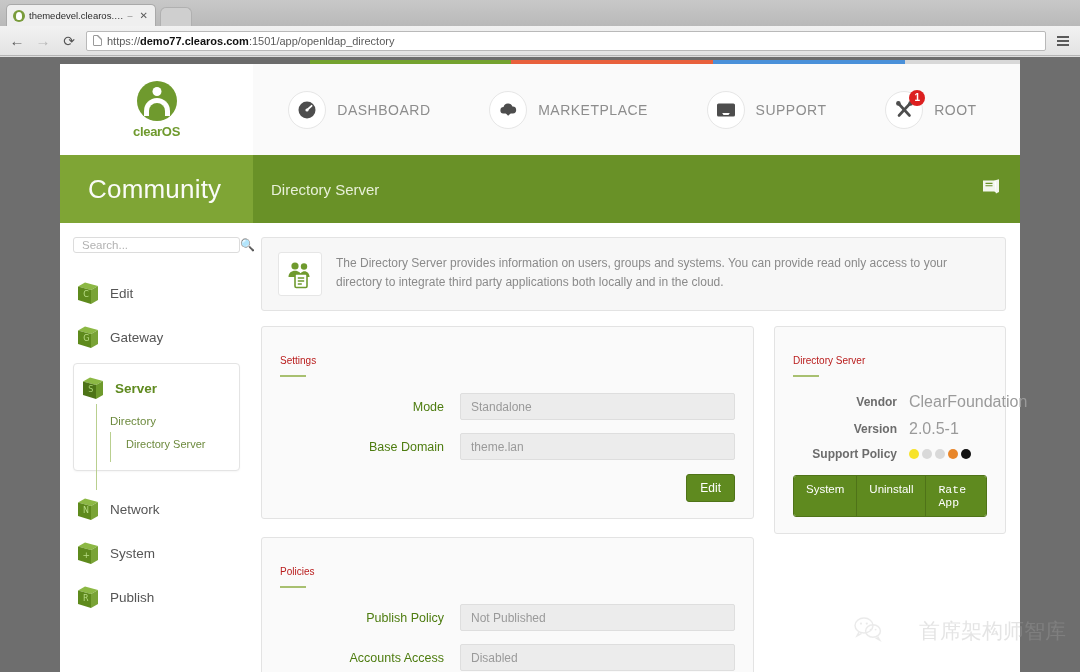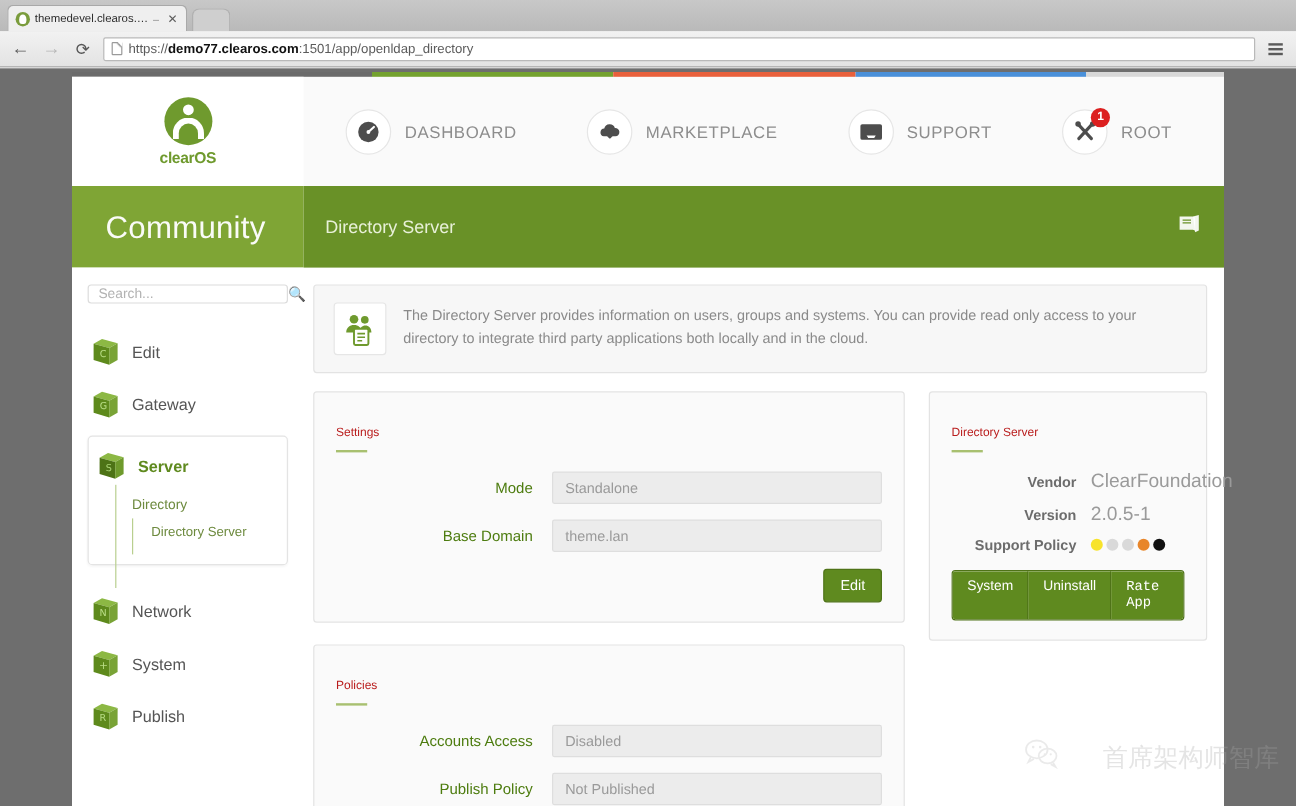--- a/index.html
+++ b/index.html
@@ -549,26 +549,26 @@
                 <div class="btn-row">
                   <button class="btn-green">Edit</button>
                 </div>
               </section>
 
               <section class="panel">
                 <div class="panel-title">Policies</div>
                 <div class="panel-rule"></div>
 
                 <div class="form-row">
+                  <div class="form-label">Publish Policy</div>
+                  <div class="form-value">Not Published</div>
+                </div>
+                <div class="form-row">
                   <div class="form-label">Accounts Access</div>
                   <div class="form-value">Disabled</div>
-                </div>
-                <div class="form-row">
-                  <div class="form-label">Publish Policy</div>
-                  <div class="form-value">Not Published</div>
                 </div>
                 <div class="btn-row">
                   <button class="btn-green">Edit</button>
                 </div>
               </section>
 
             </div>
 
             <div class="col-right">
               <section class="panel">

